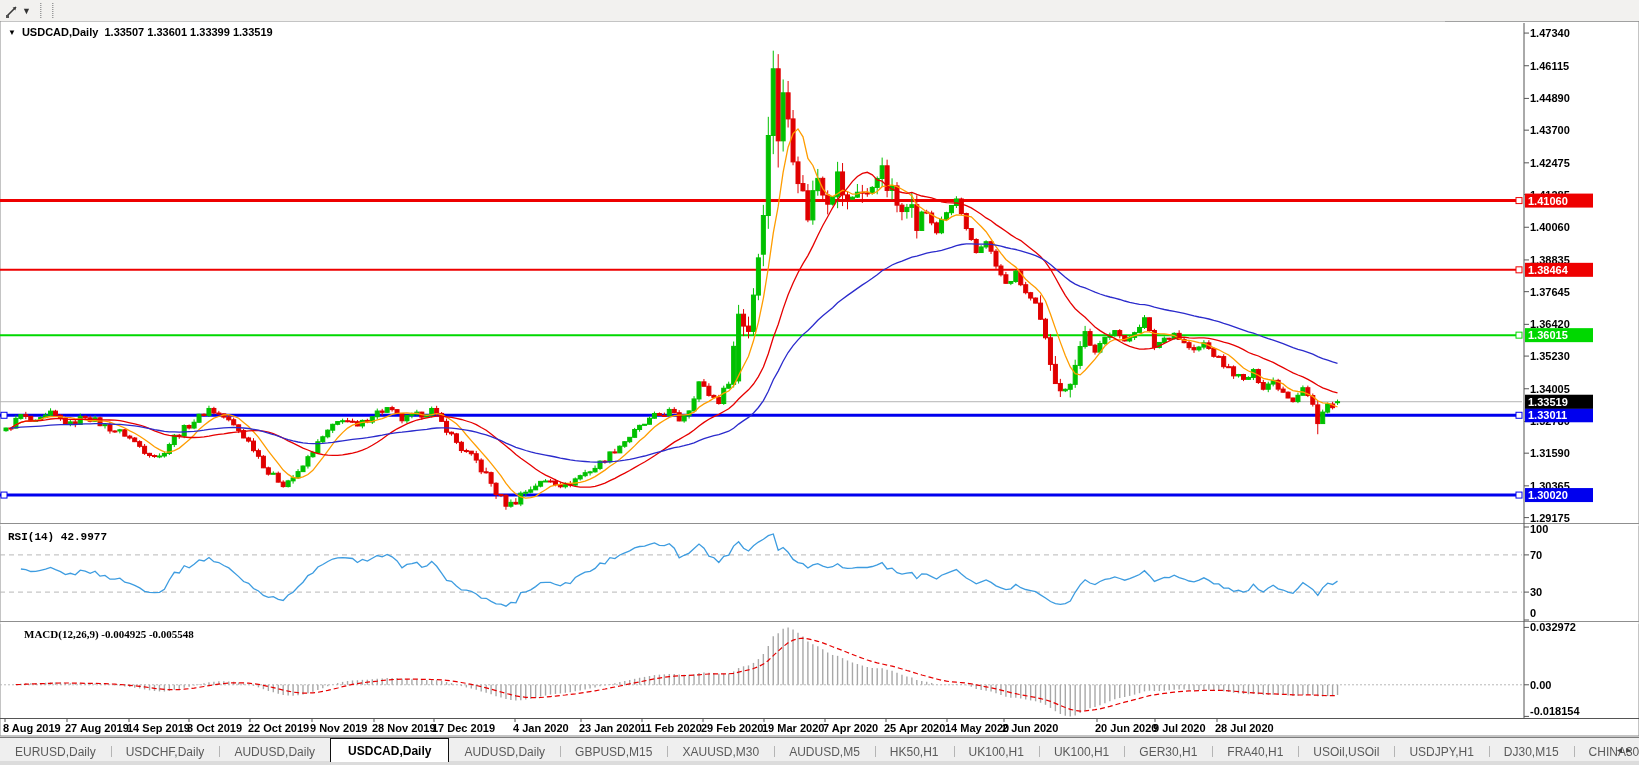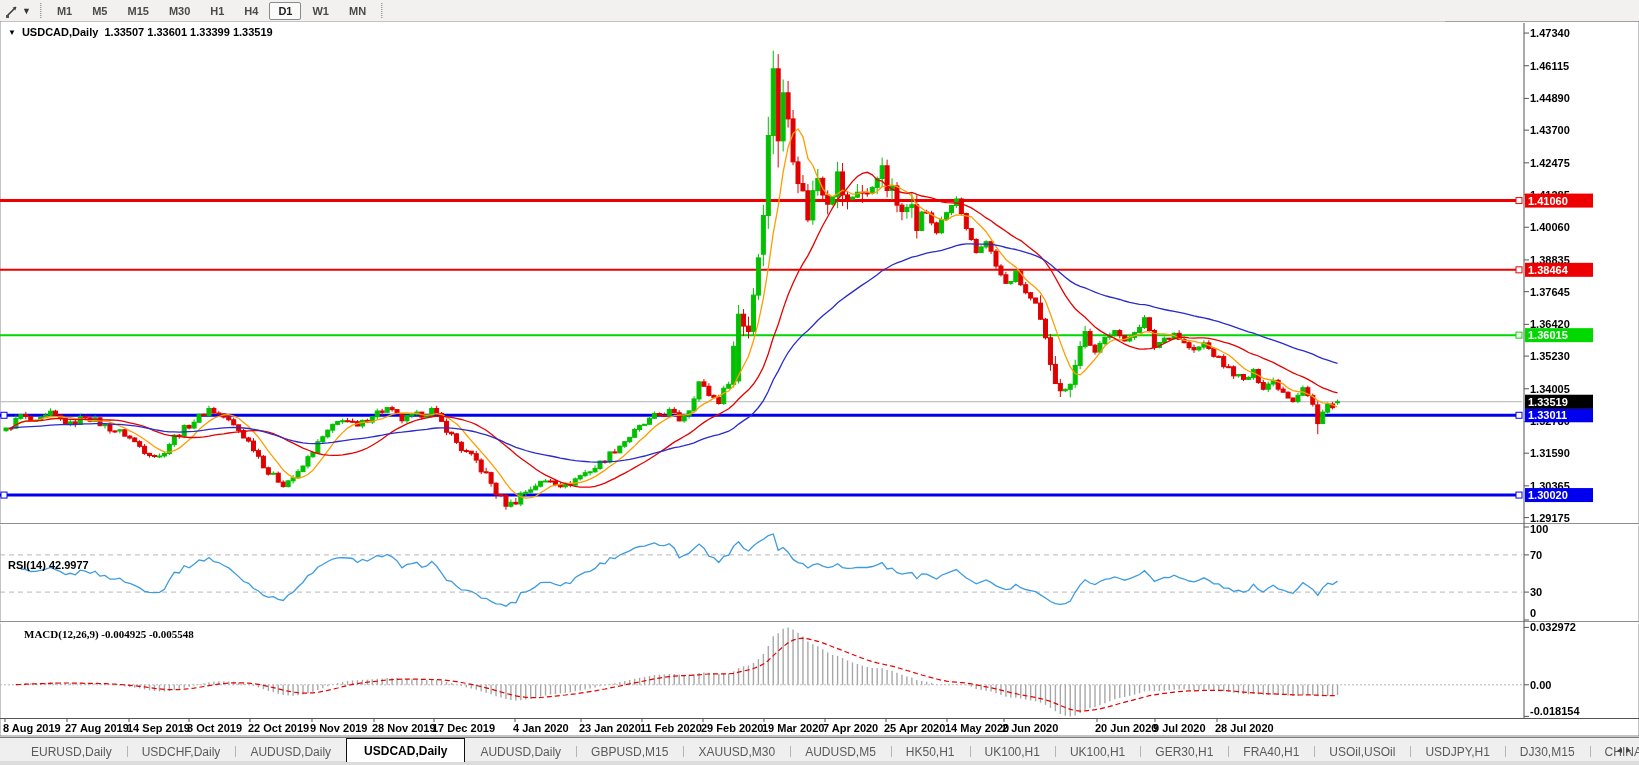--- a/index.html
+++ b/index.html
@@ -11,27 +11,27 @@
   .tool-caret{font-size:9px;color:#333;padding:0 4px 0 0;}
   .grip{height:15px;border-left:1px dotted #9a9a9a;border-right:1px dotted #c9c9c9;margin:0 5px;}
   .tf-wrap{display:flex;align-items:center;height:100%;}
   .tf-btn{padding:2px 8px;margin:0 1px;font-weight:700;color:#4a4a4a;border:1px solid transparent;border-radius:2px;}
   .tf-btn.active{background:#fbfbfb;border:1px solid #8b8b8b;color:#222;}
   
   .chart-window{position:absolute;left:0;top:21px;width:1445px;height:716px;background:#fff;}
   .overlay-label{position:absolute;font-size:11px;font-weight:700;color:#000;white-space:pre;z-index:5;}
   #title-label{left:8px;top:5px;}
   #title-label .caret{font-size:8px;position:relative;top:-1px;margin-right:6px;}
-  #rsi-label{left:8px;top:538px;}
+  #rsi-label{left:8px;top:510px;font-family:Liberation Mono, monospace;}
   #macd-label{left:24px;top:607px;font-family:Liberation Serif, serif;}
   svg text{font-family:"Liberation Sans",sans-serif;}
   
   .tabbar{position:absolute;left:0;top:737px;width:1639px;height:28px;background:#efefef;
     border-top:1px solid #7d7d7d;box-sizing:border-box;}
-  .tabs{display:flex;align-items:flex-end;height:24px;padding-left:16px;font-size:12px;color:#5a5a5a;}
+  .tabs{display:flex;align-items:flex-end;height:24px;font-size:12px;color:#5a5a5a;}
   .tab{padding:4px 15px 3px 15px;white-space:nowrap;position:relative;}
   .tab + .tab:before{content:"";position:absolute;left:0;top:5px;bottom:5px;border-left:1px solid #b5b5b5;}
   .tab.active{background:#fff;border:1px solid #111;border-bottom:none;font-weight:700;color:#000;
     padding:5px 17px 4px 17px;margin-top:-4px;z-index:2;}
   .tab.active:before,.tab.active + .tab:before{display:none;}
   .tab-arrows{position:absolute;right:4px;top:6px;font-size:10px;color:#444;letter-spacing:4px;}
   .bottom-strip{position:absolute;left:0;top:761px;width:1639px;height:4px;background:#dcdcdc;}
 </style>
 </head>
 <body>
@@ -39,31 +39,20 @@
 <div class="toolbar">
   <div class="tool-icon">
     <svg width="14" height="14" viewBox="0 0 14 14">
       <path d="M2 12 L11 3" stroke="#3a3a3a" stroke-width="1.6" fill="none"></path>
       <path d="M11 3 L7.6 3.6 L10.4 6.4 Z" fill="#3a3a3a"></path>
       <rect x="1" y="11" width="3" height="3" fill="#555"></rect>
     </svg>
   </div>
   <div class="tool-caret">▼</div>
   <div class="grip"></div>
-  <div class="tf-wrap">
-      <div class="tf-btn">M1</div>
-      <div class="tf-btn">M5</div>
-      <div class="tf-btn">M15</div>
-      <div class="tf-btn">M30</div>
-      <div class="tf-btn">H1</div>
-      <div class="tf-btn">H4</div>
-      <div class="tf-btn active">D1</div>
-      <div class="tf-btn">W1</div>
-      <div class="tf-btn">MN</div>
-    </div>
   <div class="grip"></div>
 </div>
 
 <div class="chart-window">
   <div id="title-label" class="overlay-label"><span class="caret">▼</span><span>USDCAD,Daily</span><span>&nbsp;&nbsp;</span><span>1.33507 1.33601 1.33399 1.33519</span></div>
   <div id="rsi-label" class="overlay-label">RSI(14) 42.9977</div>
   <div id="macd-label" class="overlay-label">MACD(12,26,9) -0.004925 -0.005548</div>
   <svg id="chart-svg" width="1639" height="716">
       <rect x="0" y="0" width="1639" height="715" fill="none" stroke="#8a8a8a" stroke-width="1"></rect>
       <line x1="0" y1="502.5" x2="1639" y2="502.5" stroke="#8f8f8f" stroke-width="1.2"></line>

